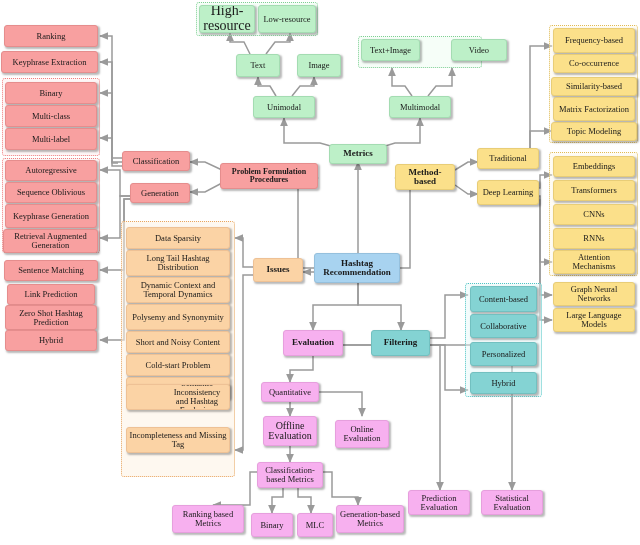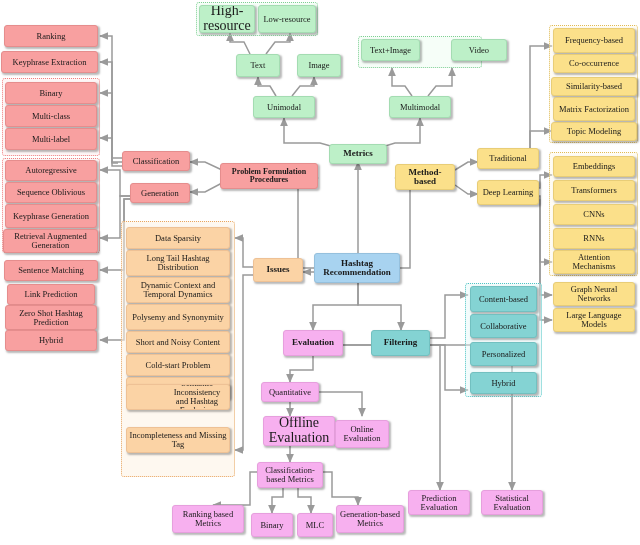--- a/index.html
+++ b/index.html
@@ -313,21 +313,21 @@
   <div class="node cyn" style="left:470px;top:342px;width:67px;height:24px;font-size:8.5px;">
     <span>Personalized</span>
   </div>
   <div class="node cyn" style="left:470px;top:372px;width:67px;height:22px;font-size:8.5px;">
     <span>Hybrid</span>
   </div>
 
   <div class="node pnk" style="left:261px;top:382px;width:58px;height:20px;font-size:8.5px;">
     <span>Quantitative</span>
   </div>
-  <div class="node pnk" style="left:263px;top:416px;width:72px;height:30px;font-size:14px;">
+  <div class="node pnk" style="left:263px;top:416px;width:54px;height:30px;font-size:10px;">
     <span>Offline Evaluation</span>
   </div>
   <div class="node pnk" style="left:335px;top:420px;width:54px;height:28px;font-size:8.5px;">
     <span>Online Evaluation</span>
   </div>
   <div class="node pnk" style="left:257px;top:462px;width:66px;height:26px;font-size:8.5px;">
     <span>Classification-based Metrics</span>
   </div>
   <div class="node pnk" style="left:172px;top:505px;width:72px;height:28px;font-size:8.5px;">
     <span>Ranking based Metrics</span>

